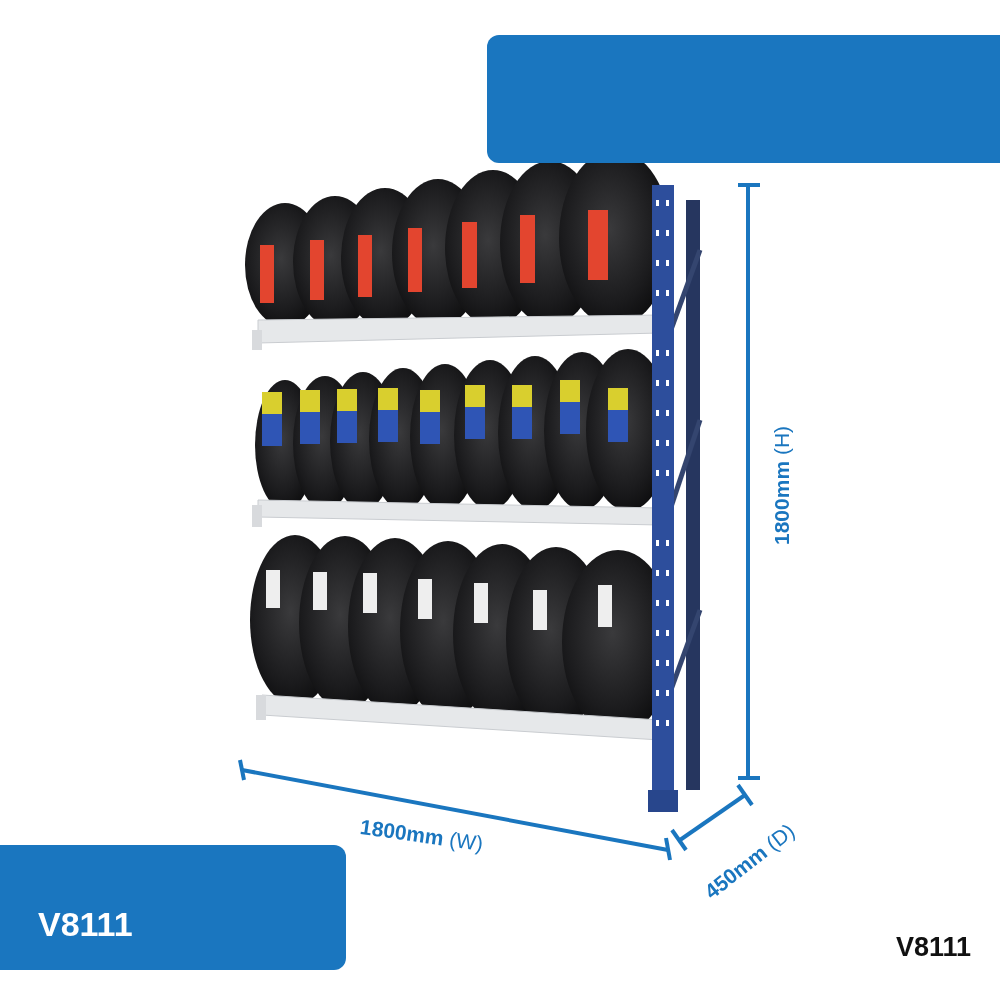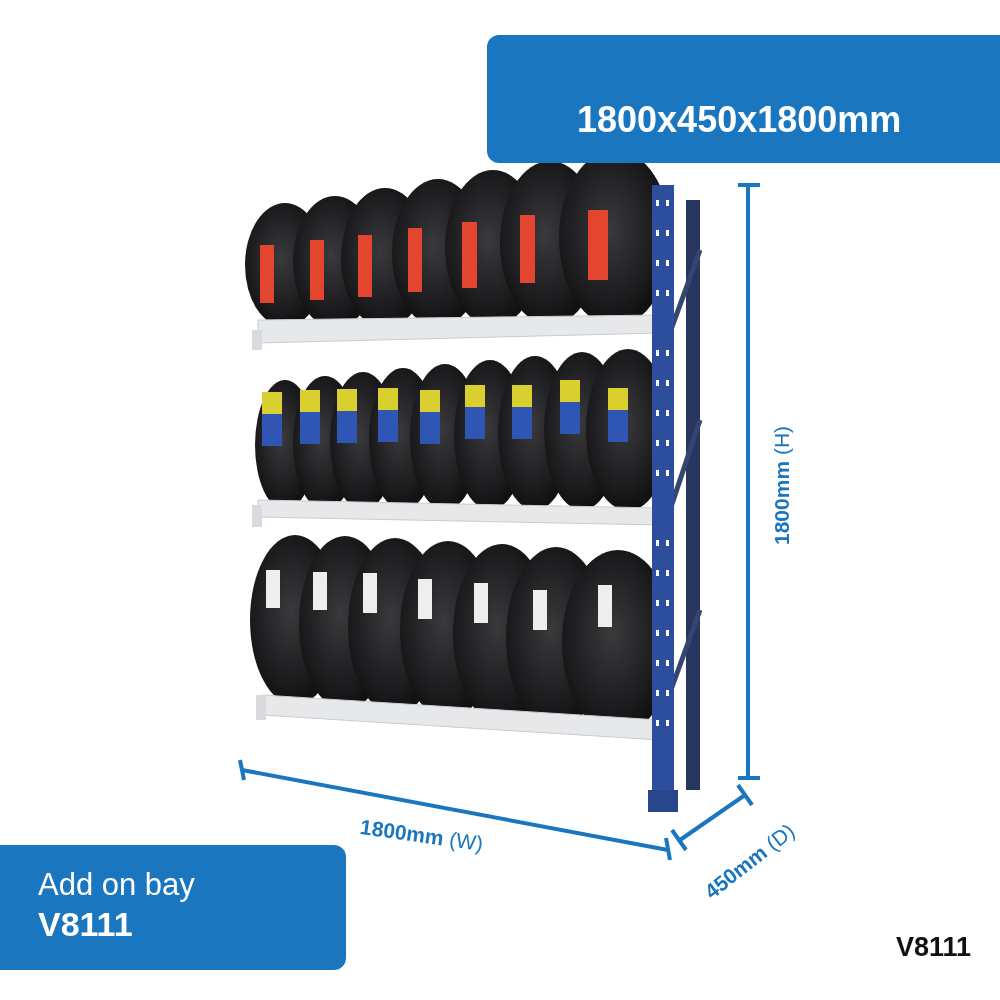--- a/index.html
+++ b/index.html
@@ -157,34 +157,32 @@
     <line x1="242" y1="770" x2="668" y2="850"></line>
     <line x1="240" y1="760" x2="244" y2="780"></line>
     <line x1="666" y1="838" x2="670" y2="860"></line>
     <line x1="680" y1="840" x2="745" y2="795"></line>
     <line x1="672" y1="830" x2="686" y2="850"></line>
     <line x1="738" y1="785" x2="752" y2="805"></line>
   </g>
 </svg>
 
 <div class="banner dims-banner">
-  <div class="dims-value">1800x450x1800mm</div>
 </div>
 
 <div class="dim-label" style="left:770px; top:545px; transform:rotate(-90deg);">
   <span>1800mm</span>
   <span class="axis">(H)</span>
 </div>
 <div class="dim-label" style="left:362px; top:815px; transform:rotate(8deg);">
   <span>1800mm</span>
   <span class="axis">(W)</span>
 </div>
 <div class="dim-label" style="left:700px; top:885px; transform:rotate(-38deg);">
   <span>450mm</span>
   <span class="axis">(D)</span>
 </div>
 
 <div class="banner bay-banner">
-  <div class="bay-title">Add on bay</div>
   <div class="bay-code">V8111</div>
 </div>
 
 <div class="corner-code">V8111</div>
 
 </body></html>

